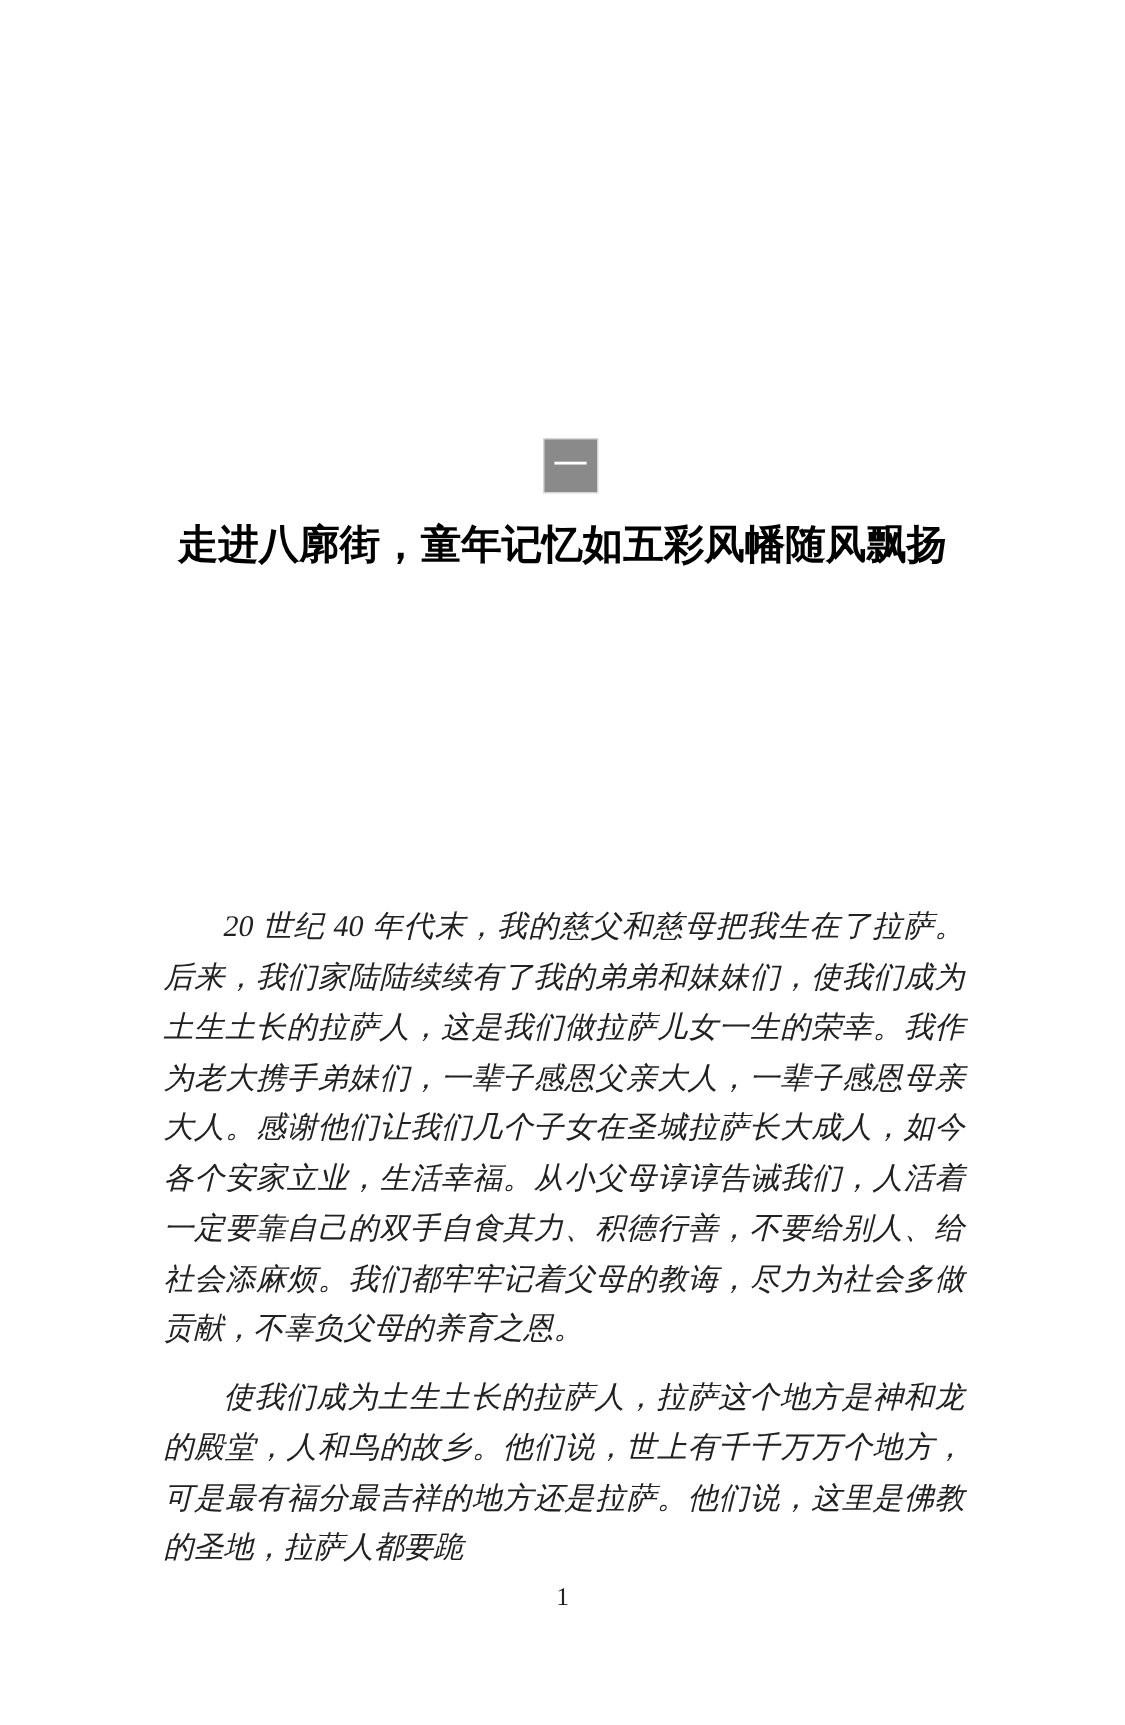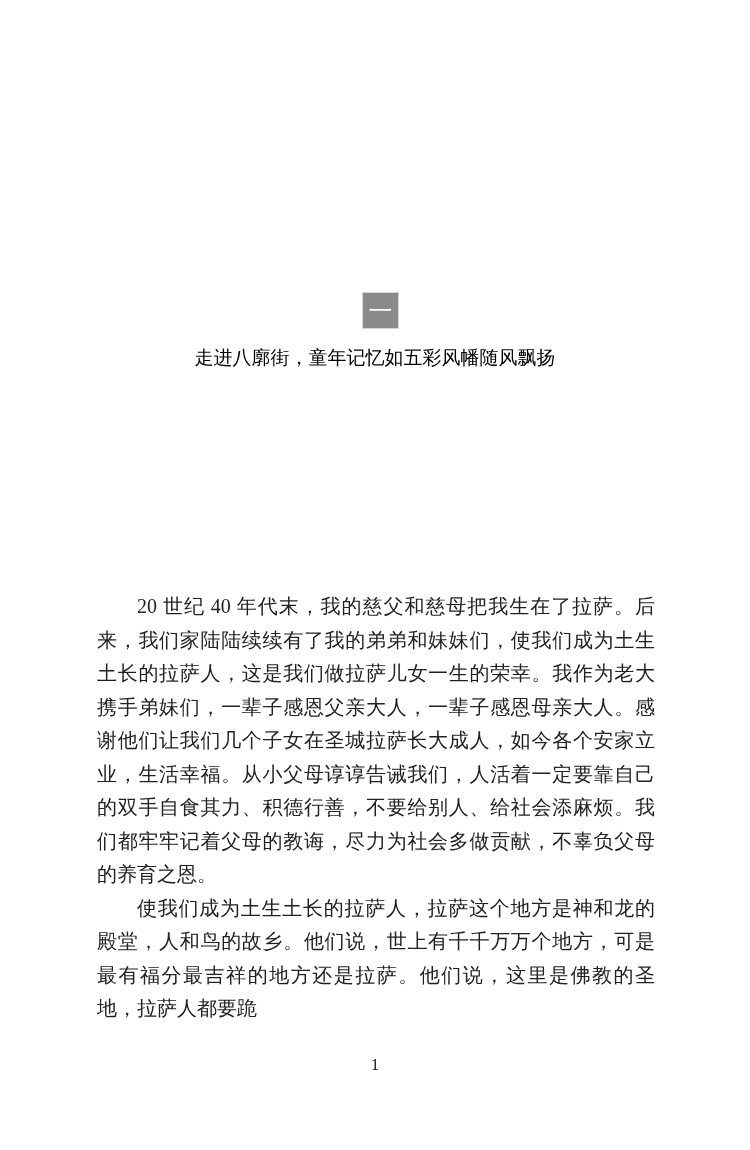--- a/index.html
+++ b/index.html
@@ -31,40 +31,41 @@
     line-height: 1;
     box-shadow: 0 0 0 1px #d6d6d6;
   }
   .chapter-title {
     position: absolute;
     top: 345px;
     left: 0;
     width: 750px;
     margin: 0;
     text-align: center;
-    font-size: 19px;
-    font-weight: normal;
+    font-size: 27px;
+    font-weight: bold;
     color: var(--title-text, #000000);
     letter-spacing: 0px;
     white-space: nowrap;
   }
   .chapter-body {
     position: absolute;
     top: 590px;
     left: 97px;
     width: 558px;
     color: var(--body-text, #212121);
     font-size: 20px;
     line-height: 33.5px;
     text-align: justify;
     text-justify: inter-ideograph;
   }
   .chapter-body p {
-    margin: 0;
+    margin: 12px;
     text-indent: 2em;
+    font-style: italic;
   }
   .page-number {
     position: absolute;
     top: 1055px;
     left: 0;
     width: 750px;
     text-align: center;
     font-size: 17px;
     color: var(--body-text, #212121);
   }

